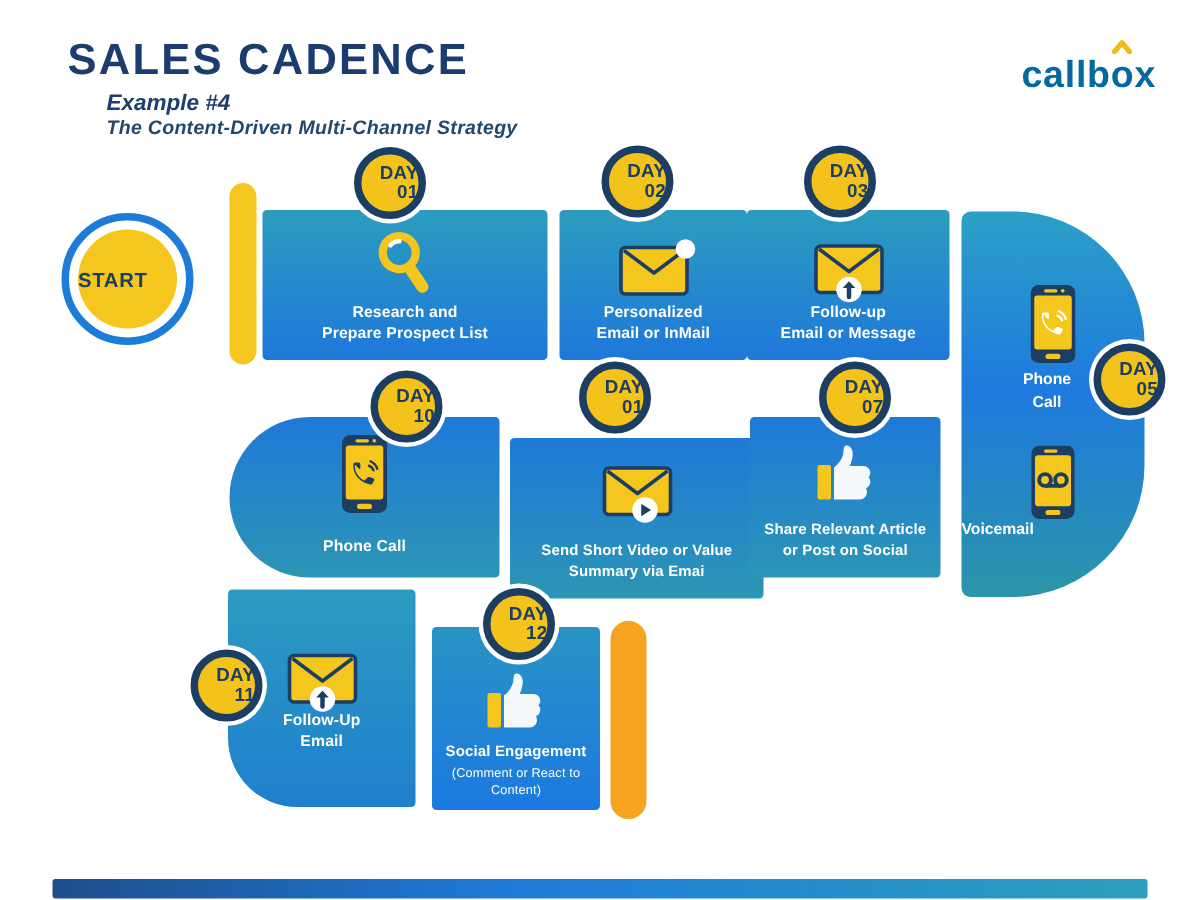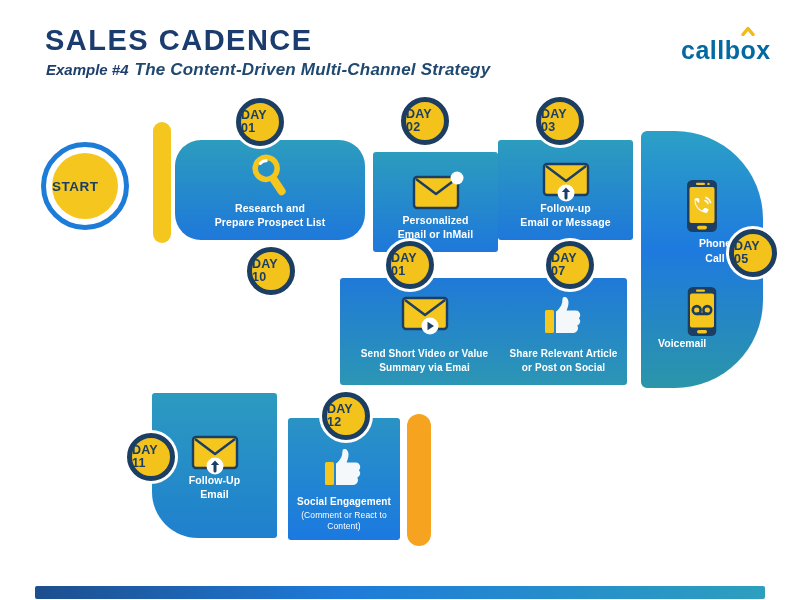--- a/index.html
+++ b/index.html
@@ -6,23 +6,23 @@
   html,body { width:800px; height:600px; }
   body {
     font-family:"Liberation Sans", sans-serif;
     background:#ffffff; position:relative; overflow:hidden;
   }
   .canvas { position:absolute; left:0; top:0; width:800px; height:600px; }
 
   
   .title { position:absolute; left:45px; top:24px; font-size:29px; font-weight:800;
            color:#1B3C6E; letter-spacing:1.5px; }
-  .sub-row { position:absolute; left:46px; top:60px; display:flex; align-items:baseline; }
+  .sub-row { position:absolute; left:46px; top:60px; display:flex; align-items:baseline;flex-direction:column; }
   .example { font-size:15px; font-weight:800; font-style:italic; color:#1E3E6D; }
-  .subtitle { font-size:17px; font-style:italic; font-weight:600; color:#21496F; margin-left:6px; letter-spacing:0.2px; }
+  .subtitle { font-size:13px; font-style:italic; font-weight:600; color:#21496F; margin-left:25px; letter-spacing:0.2px; }
 
   .logo { position:absolute; left:681px; top:36px; font-size:25px; font-weight:600;
           color:#0369a1; letter-spacing:0.5px; display:flex; }
   .logo .o-wrap { position:relative; }
   .logo .caret { position:absolute; left:50%; transform:translateX(-50%); top:-10px; line-height:0; }
 
   
   .start-outer { position:absolute; left:41px; top:142px; width:88px; height:88px;
                  border-radius:50%; border:5px solid #1E7CD9; background:#ffffff;
                  display:flex; align-items:center; justify-content:center; }
@@ -35,44 +35,44 @@
                 border-radius:9px; background:#F4C61E; }
   .bar-orange { position:absolute; left:407px; top:414px; width:24px; height:132px;
                 border-radius:12px; background:#F6A41F; }
   .footer-bar { position:absolute; left:35px; top:586px; width:730px; height:13px; border-radius:2px;
                 background:linear-gradient(90deg,#1D4E8D 0%,#1E7BD9 42%,#2D9FBE 100%); }
 
   
   .panel { position:absolute; background:linear-gradient(180deg,#2C9CBE 0%,#1E78DA 100%);
            border-radius:3px; }
   .panel.rev { background:linear-gradient(180deg,#1F79D8 0%,#2C96B4 100%); }
-  .p-day01 { left:175px; top:140px; width:190px; height:100px;border-radius:26px; }
-  .p-day02 { left:373px; top:140px; width:125px; height:100px;margin-top:12px; }
+  .p-day01 { left:175px; top:140px; width:190px; height:100px; }
+  .p-day02 { left:373px; top:140px; width:125px; height:100px; }
   .p-day03 { left:498px; top:140px; width:135px; height:100px; }
-  .p-day05 { left:641px; top:131px; width:122px; height:257px; border-radius:6px 88px 88px 6px;
-             background:linear-gradient(180deg,#2BA0C6 0%,#1E7ADF 46%,#2B95A9 100%);padding-left:17px; }
+  .p-day05 { left:641px; top:141px; width:122px; height:257px; border-radius:6px 88px 88px 6px;
+             background:linear-gradient(180deg,#2BA0C6 0%,#1E7ADF 46%,#2B95A9 100%); }
   .p-day10 { left:153px; top:278px; width:180px; height:107px; border-radius:54px 3px 3px 54px; }
-  .p-day08 { left:340px; top:278px; width:169px; height:107px; }
+  .p-day08 { left:340px; top:292px; width:169px; height:107px; }
   .p-day07 { left:500px; top:278px; width:127px; height:107px; }
   .p-day11 { left:152px; top:393px; width:125px; height:145px; border-radius:3px 3px 3px 46px;
              background:linear-gradient(180deg,#2C9AC0 0%,#1F80CE 100%); }
   .p-day12 { left:288px; top:418px; width:112px; height:122px;
              background:linear-gradient(180deg,#2A93C4 0%,#1B79E0 100%); }
 
   .panel-icon { position:absolute; left:50%; transform:translateX(-50%); }
   .panel-label { position:absolute; bottom:10px; left:0; width:100%; text-align:center;
                  color:#ffffff; font-weight:800; font-size:10.5px; line-height:1.4;
                  letter-spacing:0.1px; }
   .panel-label.small { font-size:10px; }
   .panel-sub { font-size:8.5px; font-weight:400; line-height:1.3; width:104px; margin:1px auto 0; }
 
   
   .badge { position:absolute; width:48px; height:48px; border-radius:50%;
            background:#F3C31B; border:5px solid #1C3E63; box-shadow:0 0 0 3px #ffffff;
-           display:flex; flex-direction:column; align-items:flex-start; justify-content:center; }
+           display:flex; flex-direction:column; align-items:flex-end; justify-content:center; }
   .badge span { color:#1C3E63; font-weight:800; font-size:12.5px; line-height:1.05; letter-spacing:0.2px; }
 
   .b-day01 { left:236px; top:98px; }
   .b-day02 { left:401px; top:97px; }
   .b-day03 { left:536px; top:97px; }
   .b-day05 { left:729px; top:229px; }
   .b-day10 { left:247px; top:247px; }
   .b-day08 { left:386px; top:241px; }
   .b-day07 { left:546px; top:241px; }
   .b-day11 { left:127px; top:433px; }
@@ -190,20 +190,39 @@
         <g stroke="#1C3E63" stroke-width="2.6" fill="none">
           <circle cx="9.2" cy="23" r="3.9"></circle>
           <circle cx="19.8" cy="23" r="3.9"></circle>
           <line x1="9.2" y1="26.9" x2="19.8" y2="26.9"></line>
         </g>
       </svg>
     </span>
     <div class="d-label2">Voicemail</div>
   </div>
 
+  <div class="panel rev p-day10">
+    <span class="panel-icon" style="top:12px">
+      <svg width="30" height="52" viewBox="0 0 30 52">
+        <rect x="0" y="0" width="30" height="52" rx="5.5" fill="#1C3E63"></rect>
+        <rect x="2.5" y="7" width="25" height="36" rx="2" fill="#F4C61E"></rect>
+        <rect x="9" y="2.8" width="9" height="2.2" rx="1.1" fill="#F4C61E"></rect>
+        <circle cx="21.5" cy="3.9" r="1.2" fill="#F4C61E"></circle>
+        <rect x="10" y="45.8" width="10" height="3.6" rx="1.8" fill="#F4C61E"></rect>
+        <g transform="translate(7.5,18)">
+          <path d="M1.2 1.8 C0.4 5.5 3.2 10.5 7.5 12.4 L9.7 10.2 C10 9.9 10.5 9.9 10.9 10 L13.3 10.8 C13.9 11 14.2 11.7 13.9 12.3 L12.8 14.3 C12.5 14.8 12 15.1 11.4 15 C4.8 13.9 -0.6 8.3 0.1 1.3 C0.2 0.7 0.7 0.3 1.3 0.3 L3.6 0.3 C4.2 0.3 4.7 0.8 4.7 1.4 L4.8 3.9 C4.8 4.3 4.6 4.7 4.2 4.9 L1.2 1.8 Z" fill="#1C3E63"></path>
+          <path d="M10.5 2.5 A 5 5 0 0 1 13.5 5.5" stroke="#1C3E63" stroke-width="1.6" fill="none" stroke-linecap="round"></path>
+          <path d="M11.5 -0.5 A 8 8 0 0 1 16 4.5" stroke="#1C3E63" stroke-width="1.6" fill="none" stroke-linecap="round"></path>
+        </g>
+      </svg>
+    </span>
+    <div class="panel-label" style="bottom:13px">
+      <div>Phone Call</div>
+    </div>
+  </div>
 
   <div class="panel rev p-day08">
     <span class="panel-icon" style="top:18px">
       <svg width="50" height="38" viewBox="0 0 50 38" style="overflow:visible">
         <rect x="3" y="2" width="44" height="31" rx="3" fill="#F4C61E" stroke="#1C3E63" stroke-width="2.4"></rect>
         <path d="M5 4 L25 19 L45 4" fill="none" stroke="#1C3E63" stroke-width="2.4" stroke-linejoin="round"></path>
         <circle cx="30" cy="30" r="8.5" fill="#ffffff"></circle>
         <path d="M27.5 25.8 L27.5 34.2 L34 30 Z" fill="#1C3E63"></path>
       </svg>
     </span>

